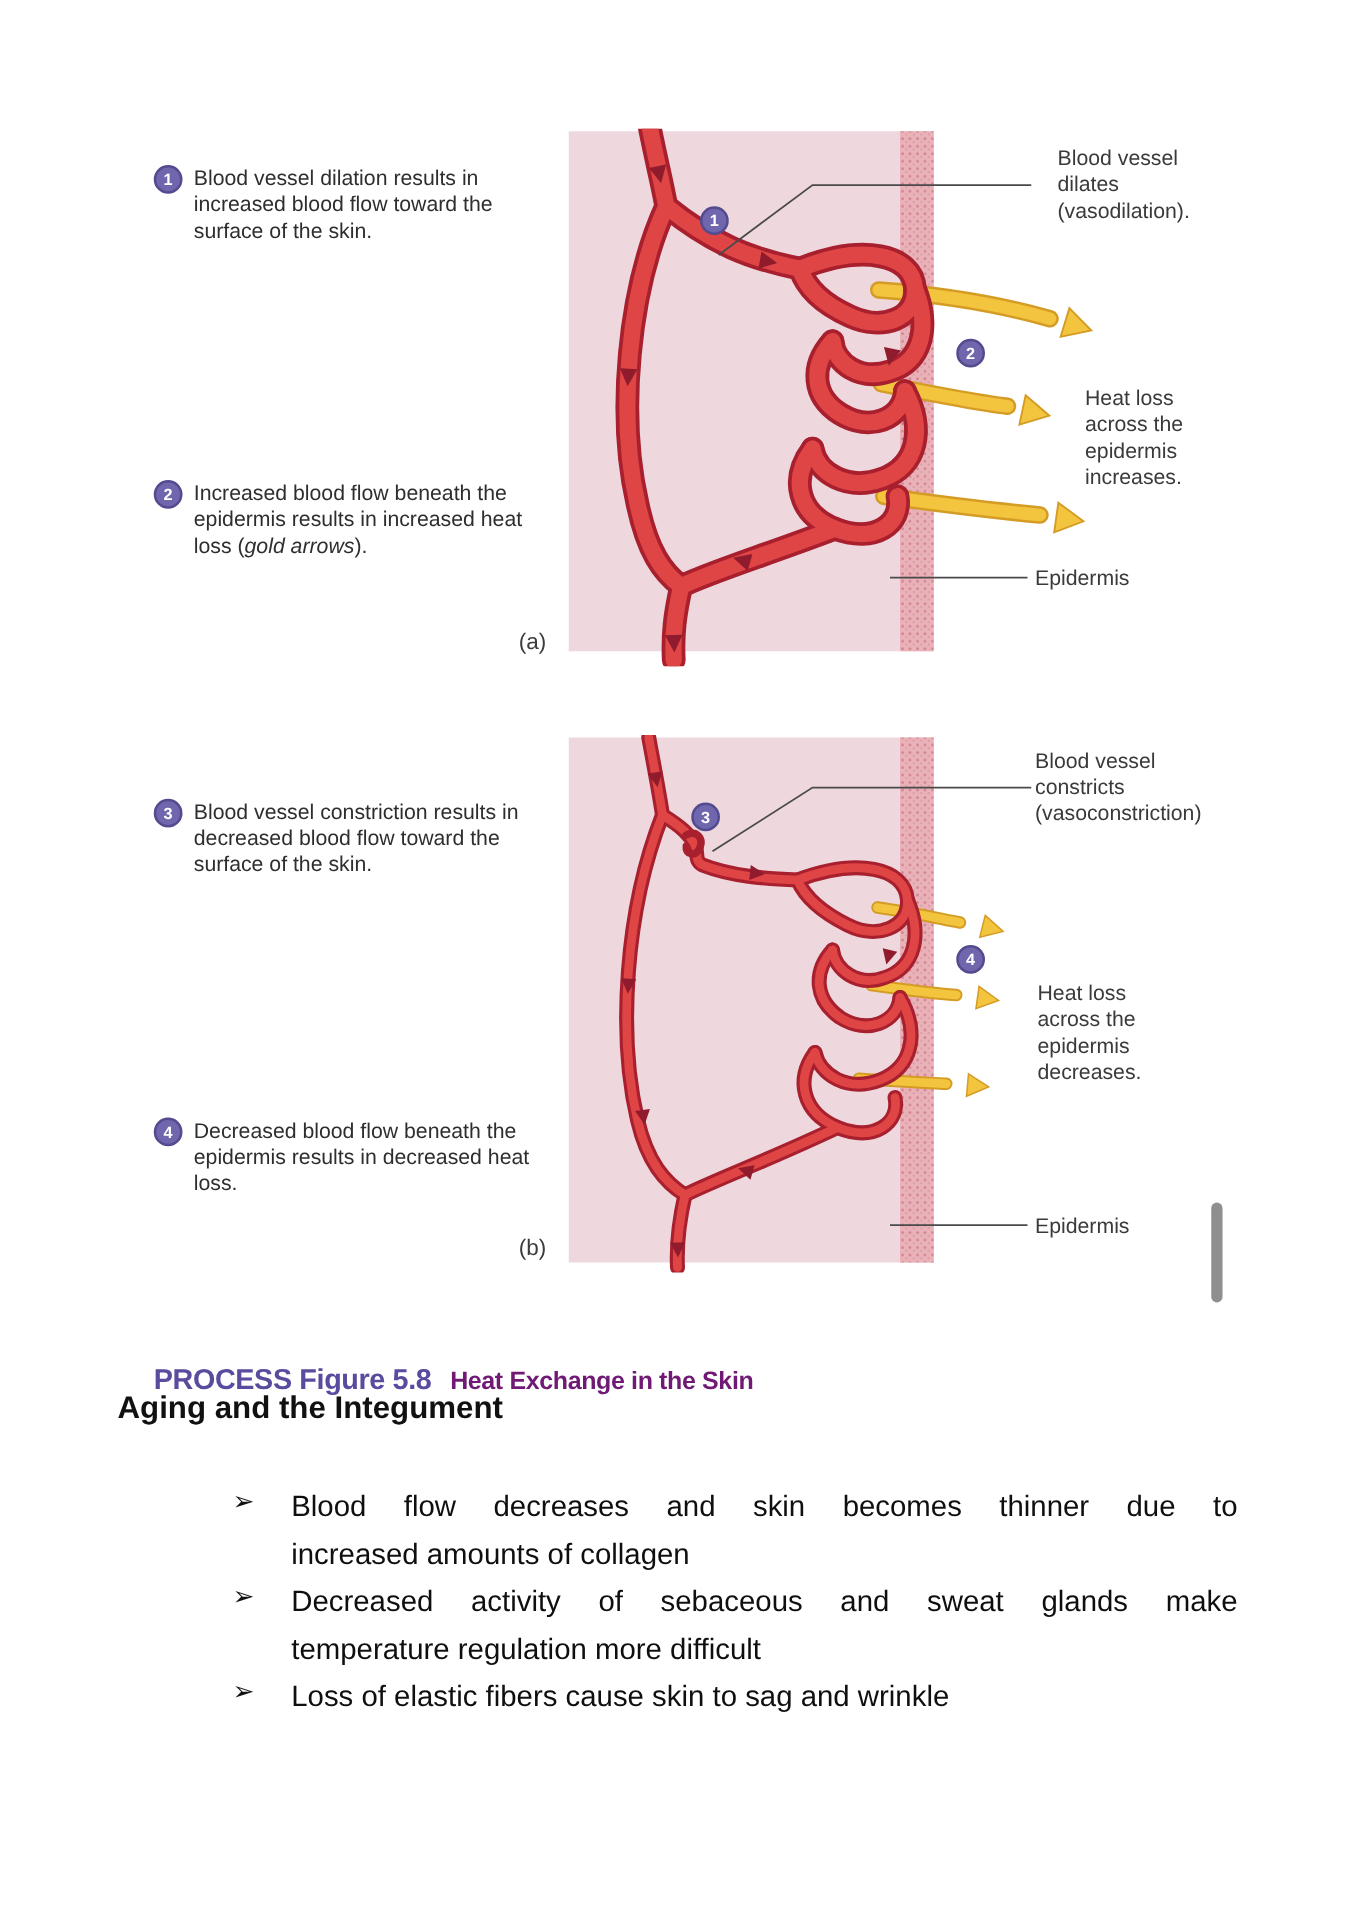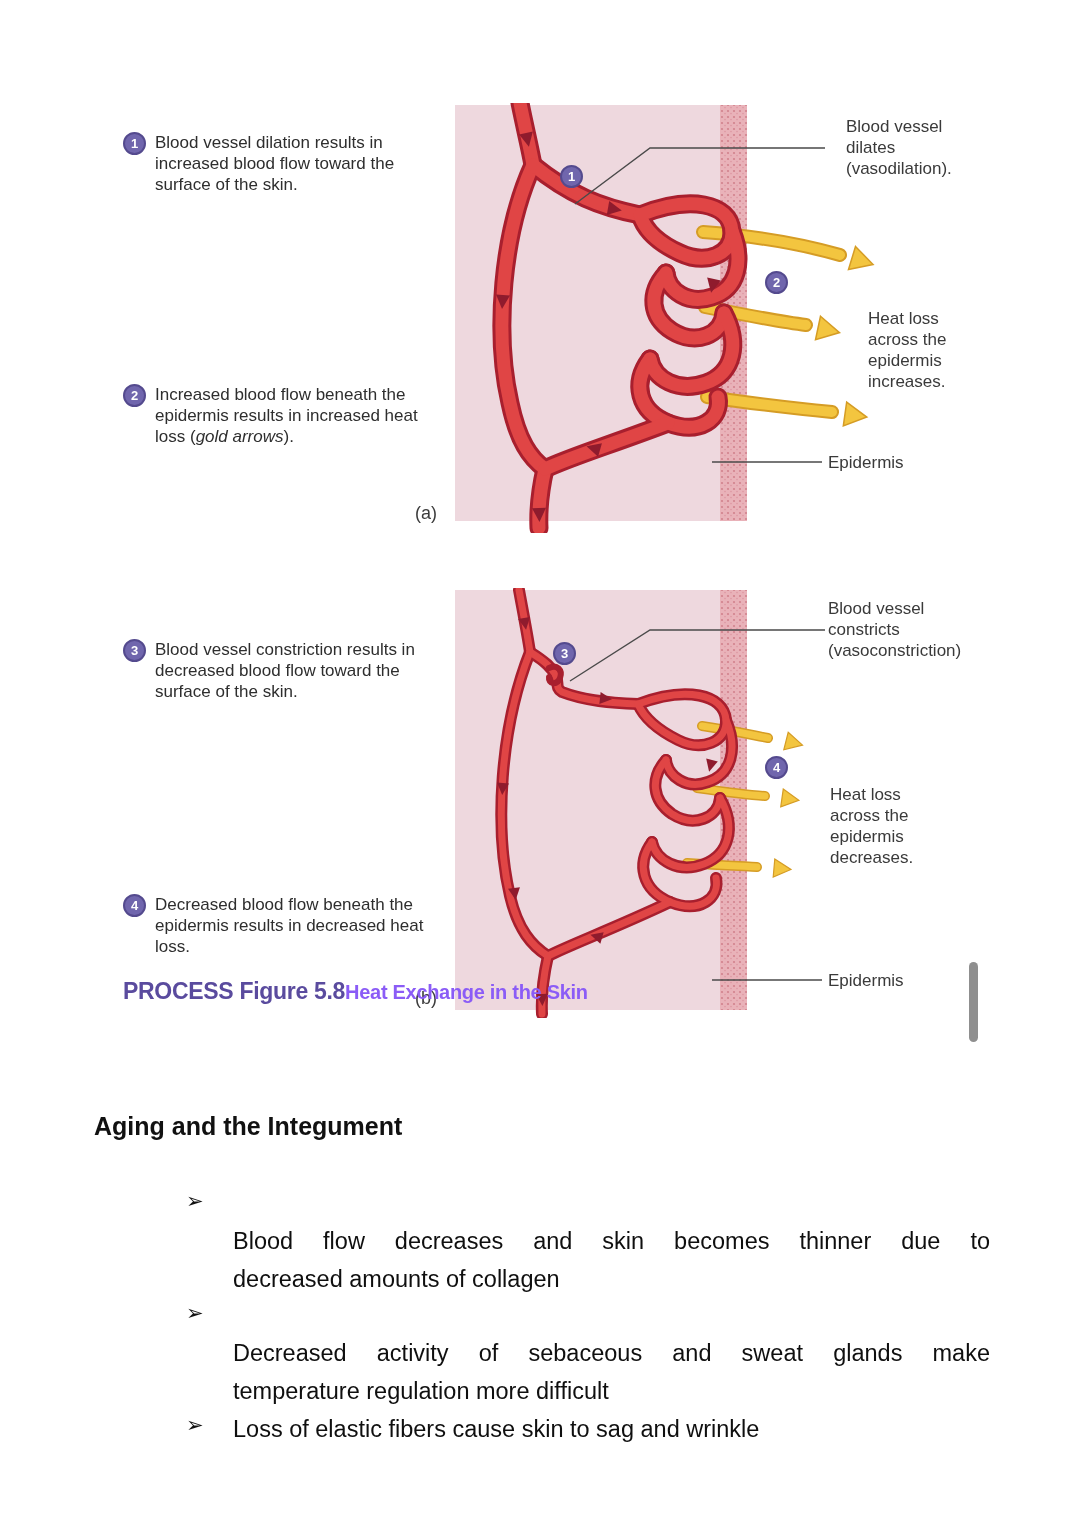--- a/index.html
+++ b/index.html
@@ -11,29 +11,29 @@
   .row svg{position:absolute;left:0;top:0;}
   .abs{position:absolute;}
   .callout{display:flex;align-items:flex-start;gap:9px;}
   .badge{width:23px;height:23px;border-radius:50%;background:#7066ad;border:2px solid #544a8e;
          color:#fff;font-size:13px;font-weight:bold;display:flex;align-items:center;justify-content:center;
          box-sizing:border-box;flex:0 0 auto;}
   .badge.onart{position:absolute;width:23px;height:23px;}
   .callout-text{font-size:17px;line-height:21px;color:#2e2e2e;}
   .side-label{font-size:17px;line-height:21px;color:#3a3a3a;}
   .panel-letter{font-size:18px;color:#3c3c3c;}
-  .caption{position:absolute;top:978px;left:123px;display:flex;align-items:baseline;}
+  .caption{position:absolute;top:1090px;left:123px;display:flex;align-items:baseline;gap:15px;}
   .caption .fig{font-size:23px;font-weight:bold;color:#5a4b9e;letter-spacing:-0.3px;}
-  .caption .title{font-size:20px;font-weight:bold;color:#8b5cf6;letter-spacing:-0.3px;}
+  .caption .title{font-size:20px;font-weight:bold;color:#701a75;letter-spacing:-0.3px;}
   .heading{position:absolute;top:1112px;left:94px;font-size:25px;font-weight:bold;color:#111;}
   .bullets{position:absolute;top:1186px;left:186px;width:810px;}
   .bullet{display:flex;align-items:flex-start;}
   .bullet .mark{font-size:21px;color:#111;width:47px;flex:0 0 auto;padding-top:3px;}
   .blines{width:757px;font-size:23.5px;line-height:38px;color:#0f0f0f;}
-  .jline{text-align:justify;text-align-last:justify;margin-top:36px;}
+  .jline{text-align:justify;text-align-last:justify;}
   .scrollbar{position:absolute;left:969px;top:962px;width:9px;height:80px;border-radius:5px;background:#8f8f8f;}
   i{font-style:italic;text-align:right;}
 </style>
 </head>
 <body>
 
 <div class="page">
 
   <div id="rowA" class="row">
     <svg width="1080" height="430" viewBox="0 0 1080 430">
@@ -211,21 +211,21 @@
     <span class="title">Heat Exchange in the Skin</span>
   </div>
 
   <div class="heading">Aging and the Integument</div>
 
   <div class="bullets">
     <div class="bullet">
       <span class="mark">➢</span>
       <div class="blines">
         <div class="jline">Blood flow decreases and skin becomes thinner due to</div>
-        <div>decreased amounts of collagen</div>
+        <div>increased amounts of collagen</div>
       </div>
     </div>
     <div class="bullet">
       <span class="mark">➢</span>
       <div class="blines">
         <div class="jline">Decreased activity of sebaceous and sweat glands make</div>
         <div>temperature regulation more difficult</div>
       </div>
     </div>
     <div class="bullet">

